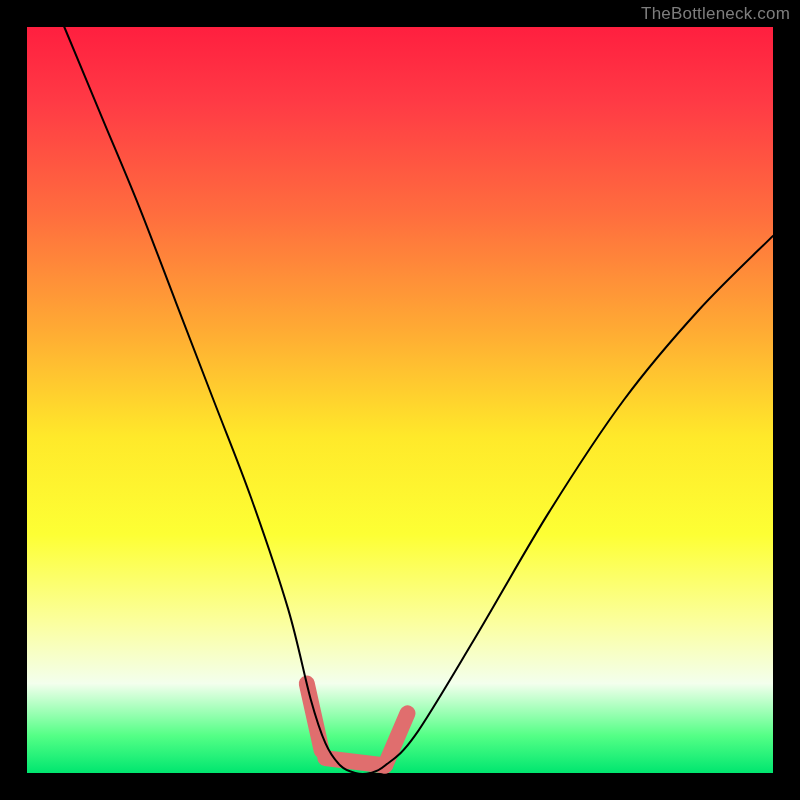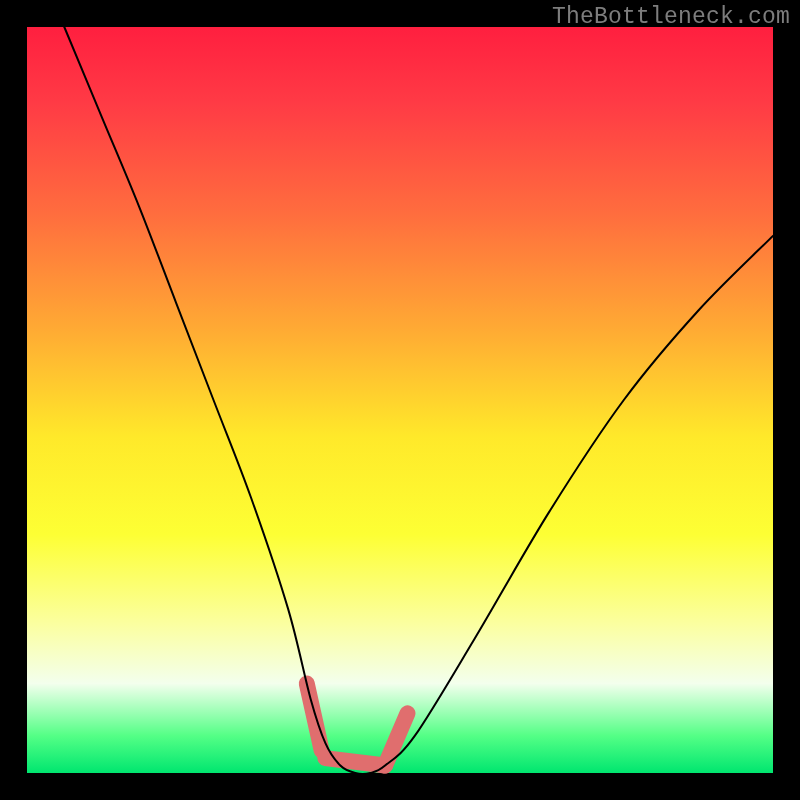--- a/index.html
+++ b/index.html
@@ -36,24 +36,23 @@
       #f3ffed 88%,
       #54ff86 95%,
       #00e66f 100%
     );
   }
   .watermark {
     position: absolute;
     top: 4px;
     right: 10px;
     color: #7d7d7d;
-    font-size: 23px;
+    font-size: 17px;
     letter-spacing: 0.2px;
     user-select: none;
-    font-family: Liberation Mono, monospace;
   }
   svg.curve {
     position: absolute;
     left: 0;
     top: 0;
     width: 746px;
     height: 746px;
     overflow: visible;
   }
 </style>

